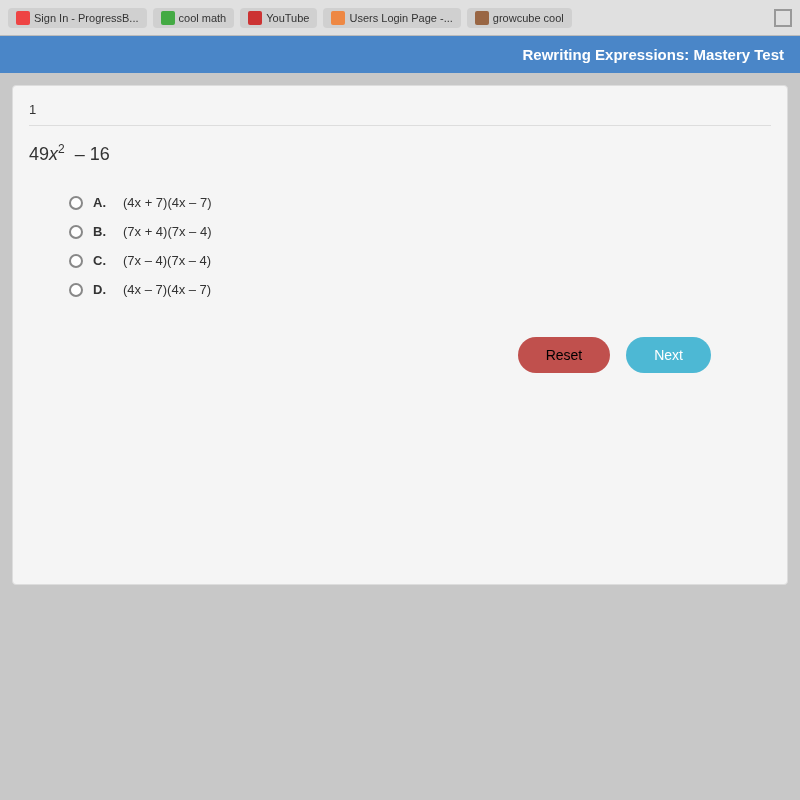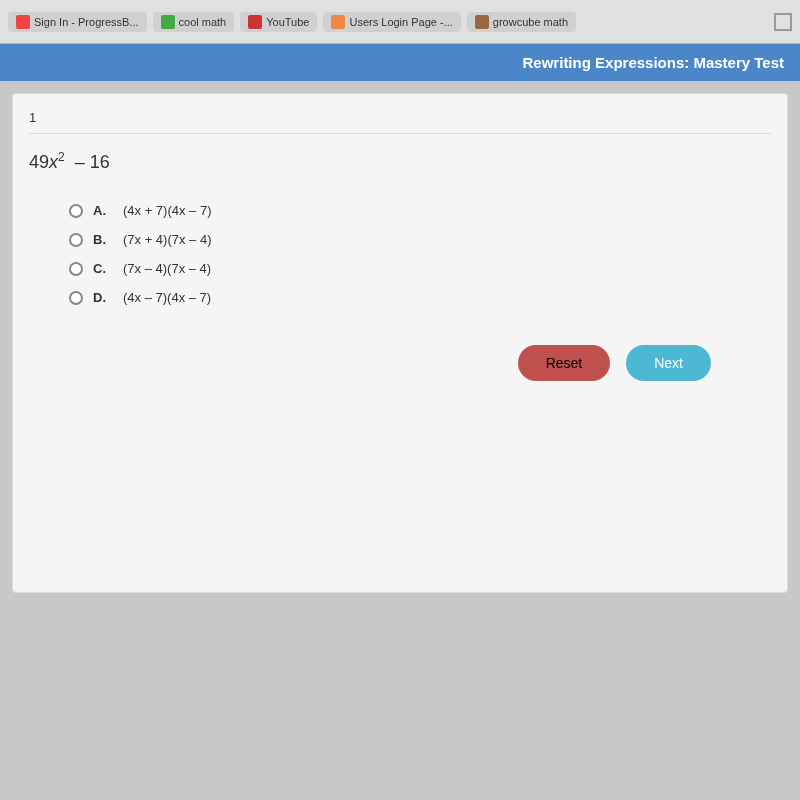--- a/index.html
+++ b/index.html
@@ -8,21 +8,21 @@
       font-family: Arial, sans-serif;
       background: #c8c8c8;
       width: 800px;
       height: 800px;
       overflow: hidden;
     }
 
     
     .browser-toolbar {
       background: #e0e0e0;
-      height: 44px;
+      height: 36px;
       display: flex;
       align-items: center;
       padding: 0 8px;
       gap: 6px;
       border-bottom: 1px solid #bbb;
     }
 
     .tab-item {
       display: flex;
       align-items: center;
@@ -186,21 +186,21 @@
   <div class="tab-item">
     <div class="tab-icon red-h"></div>
     <span>YouTube</span>
   </div>
   <div class="tab-item">
     <div class="tab-icon orange"></div>
     <span>Users Login Page -...</span>
   </div>
   <div class="tab-item">
     <div class="tab-icon brown"></div>
-    <span>growcube math</span>
+    <span>growcube cool</span>
   </div>
   <div class="browser-end-box"></div>
 </div>
 
 <div class="page-header">
   <span>Rewriting Expressions: Mastery Test</span>
 </div>
 
 <div class="main-content">
   <div class="question-number">1</div>

